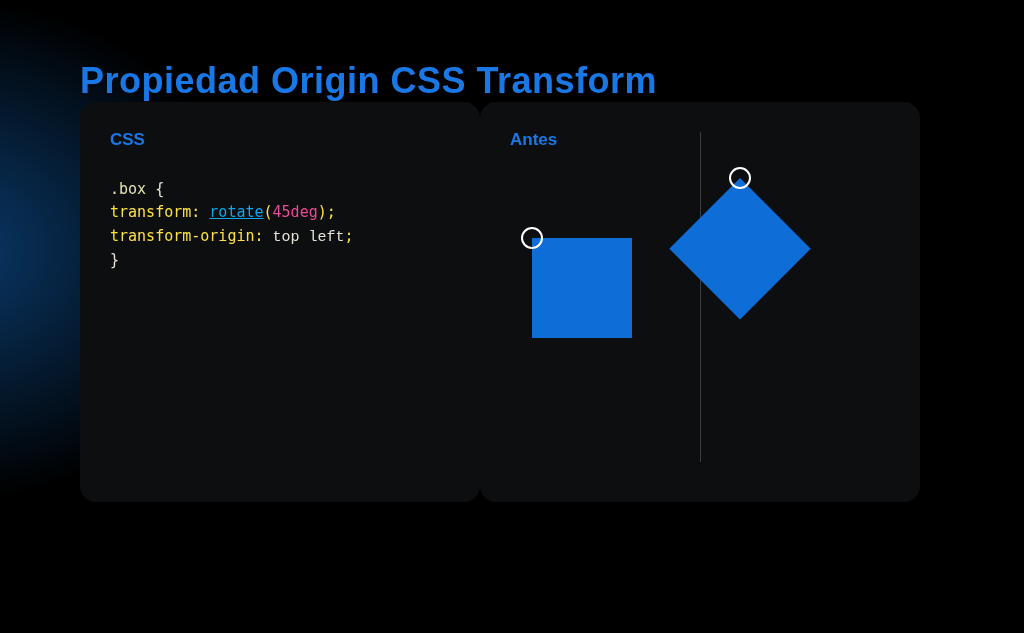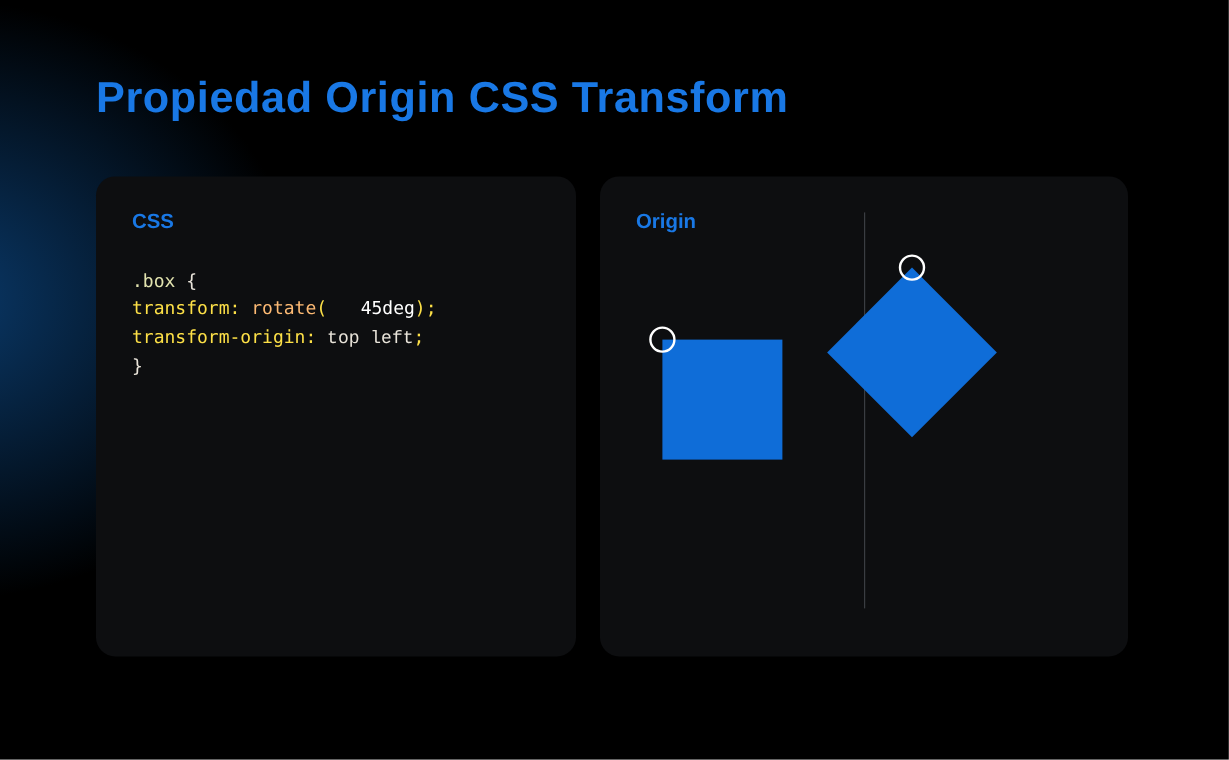--- a/index.html
+++ b/index.html
@@ -8,26 +8,24 @@
       height: 633px;
       background: radial-gradient(ellipse 600px 500px at -50px 250px, #0a3a6b 0%, #000000 50%);
       font-family: -apple-system, BlinkMacSystemFont, "Segoe UI", Arial, sans-serif;
       overflow: hidden;
       padding: 60px 80px;
     }
     .page-title {
       color: #1978e5;
       font-size: 36px;
       font-weight: 700;
-      margin-bottom: 45px;
       letter-spacing: 0.5px;
     }
     .panels {
       display: flex;
-      gap: 20px;
     }
     .panel {
       background: #0d0e10;
       border-radius: 16px;
       padding: 28px 30px;
       height: 400px;
     }
     .panel-code {
       width: 400px;
     }
@@ -43,22 +41,22 @@
       margin-bottom: 28px;
     }
     pre {
       font-family: "SF Mono", Menlo, Monaco, Consolas, monospace;
       font-size: 15px;
       line-height: 1.55;
       color: #e8e3d9;
     }
     .tok-sel   { color: #e2e3af; }
     .tok-prop  { color: #fde047; }
-    .tok-func  { color: #fdba74; }
-    .tok-arg   { color: #ffffff; margin-left: 28px; }
+    .tok-func  { color: #0ea5e9; text-decoration: underline; }
+    .tok-arg   { color: #ec4899; }
     .tok-kw    { color: #e8e3d9; font-family: Liberation Mono, monospace; }
     .tok-brace { color: #e8e3d9; }
 
     .visual-half {
       flex: 1;
       display: flex;
       flex-direction: column;
     }
     .divider {
       position: absolute;
@@ -112,21 +110,21 @@
     <pre><span class="tok-sel">.box</span><span class="tok-brace"> </span><span class="tok-brace">{</span>
 <span class="tok-prop">transform</span><span class="tok-prop">:</span><span class="tok-prop"> </span><span class="tok-func">rotate</span><span class="tok-prop">(</span><span class="tok-arg">45deg</span><span class="tok-prop">)</span><span class="tok-prop">;</span>
 <span class="tok-prop">transform-origin</span><span class="tok-prop">:</span><span class="tok-prop"> </span><span class="tok-kw">top left</span><span class="tok-prop">;</span>
 <span class="tok-brace">}</span></pre>
   </div>
 
   <div class="panel panel-visual">
     <div class="divider"></div>
 
     <div class="visual-half">
-      <div class="label">Origin</div>
+      <div class="label">Antes</div>
       <div class="stage">
         <div class="square before"></div>
         <div class="origin-marker origin-before"></div>
       </div>
     </div>
 
     <div class="visual-half">
       <div class="stage">
         <div class="square after"></div>
         <div class="origin-marker origin-after"></div>

